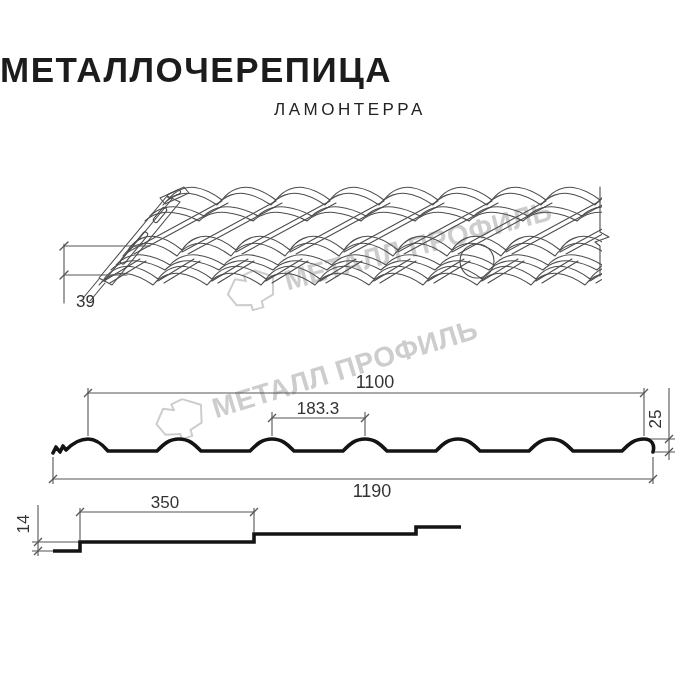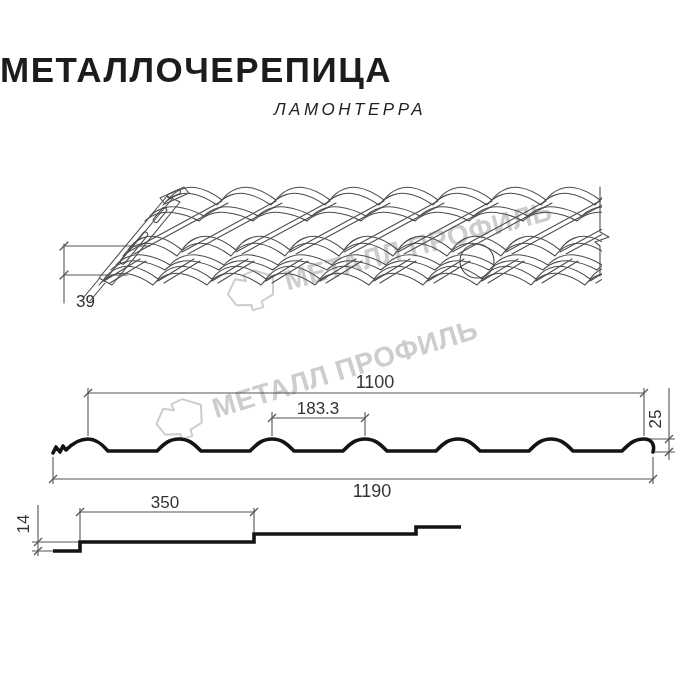--- a/index.html
+++ b/index.html
@@ -9,21 +9,20 @@
   }
   .page-title{
     position:absolute;top:50px;left:0;width:700px;text-align:left;
     font-size:35px;font-weight:bold;letter-spacing:1.5px;color:#1c1c1c;
     z-index:3;
   }
   .page-subtitle{
     position:absolute;top:100px;left:0;width:700px;text-align:center;
     font-size:17px;font-weight:normal;letter-spacing:3.5px;color:#222222;
     z-index:3;
-    font-style:italic;
   }
   .wm{
     position:absolute;display:flex;align-items:center;gap:8px;
     color:#cdcdcd;font-weight:bold;font-size:28px;letter-spacing:.5px;
     white-space:nowrap;z-index:1;transform-origin:top left;
   }
   .wm-a{left:222px;top:278px;transform:rotate(-15deg);}
   .wm-b{left:150px;top:408px;transform:rotate(-17deg);}
   .wm svg{flex:0 0 auto;}
   svg.draw{position:absolute;left:0;top:0;z-index:2;}

